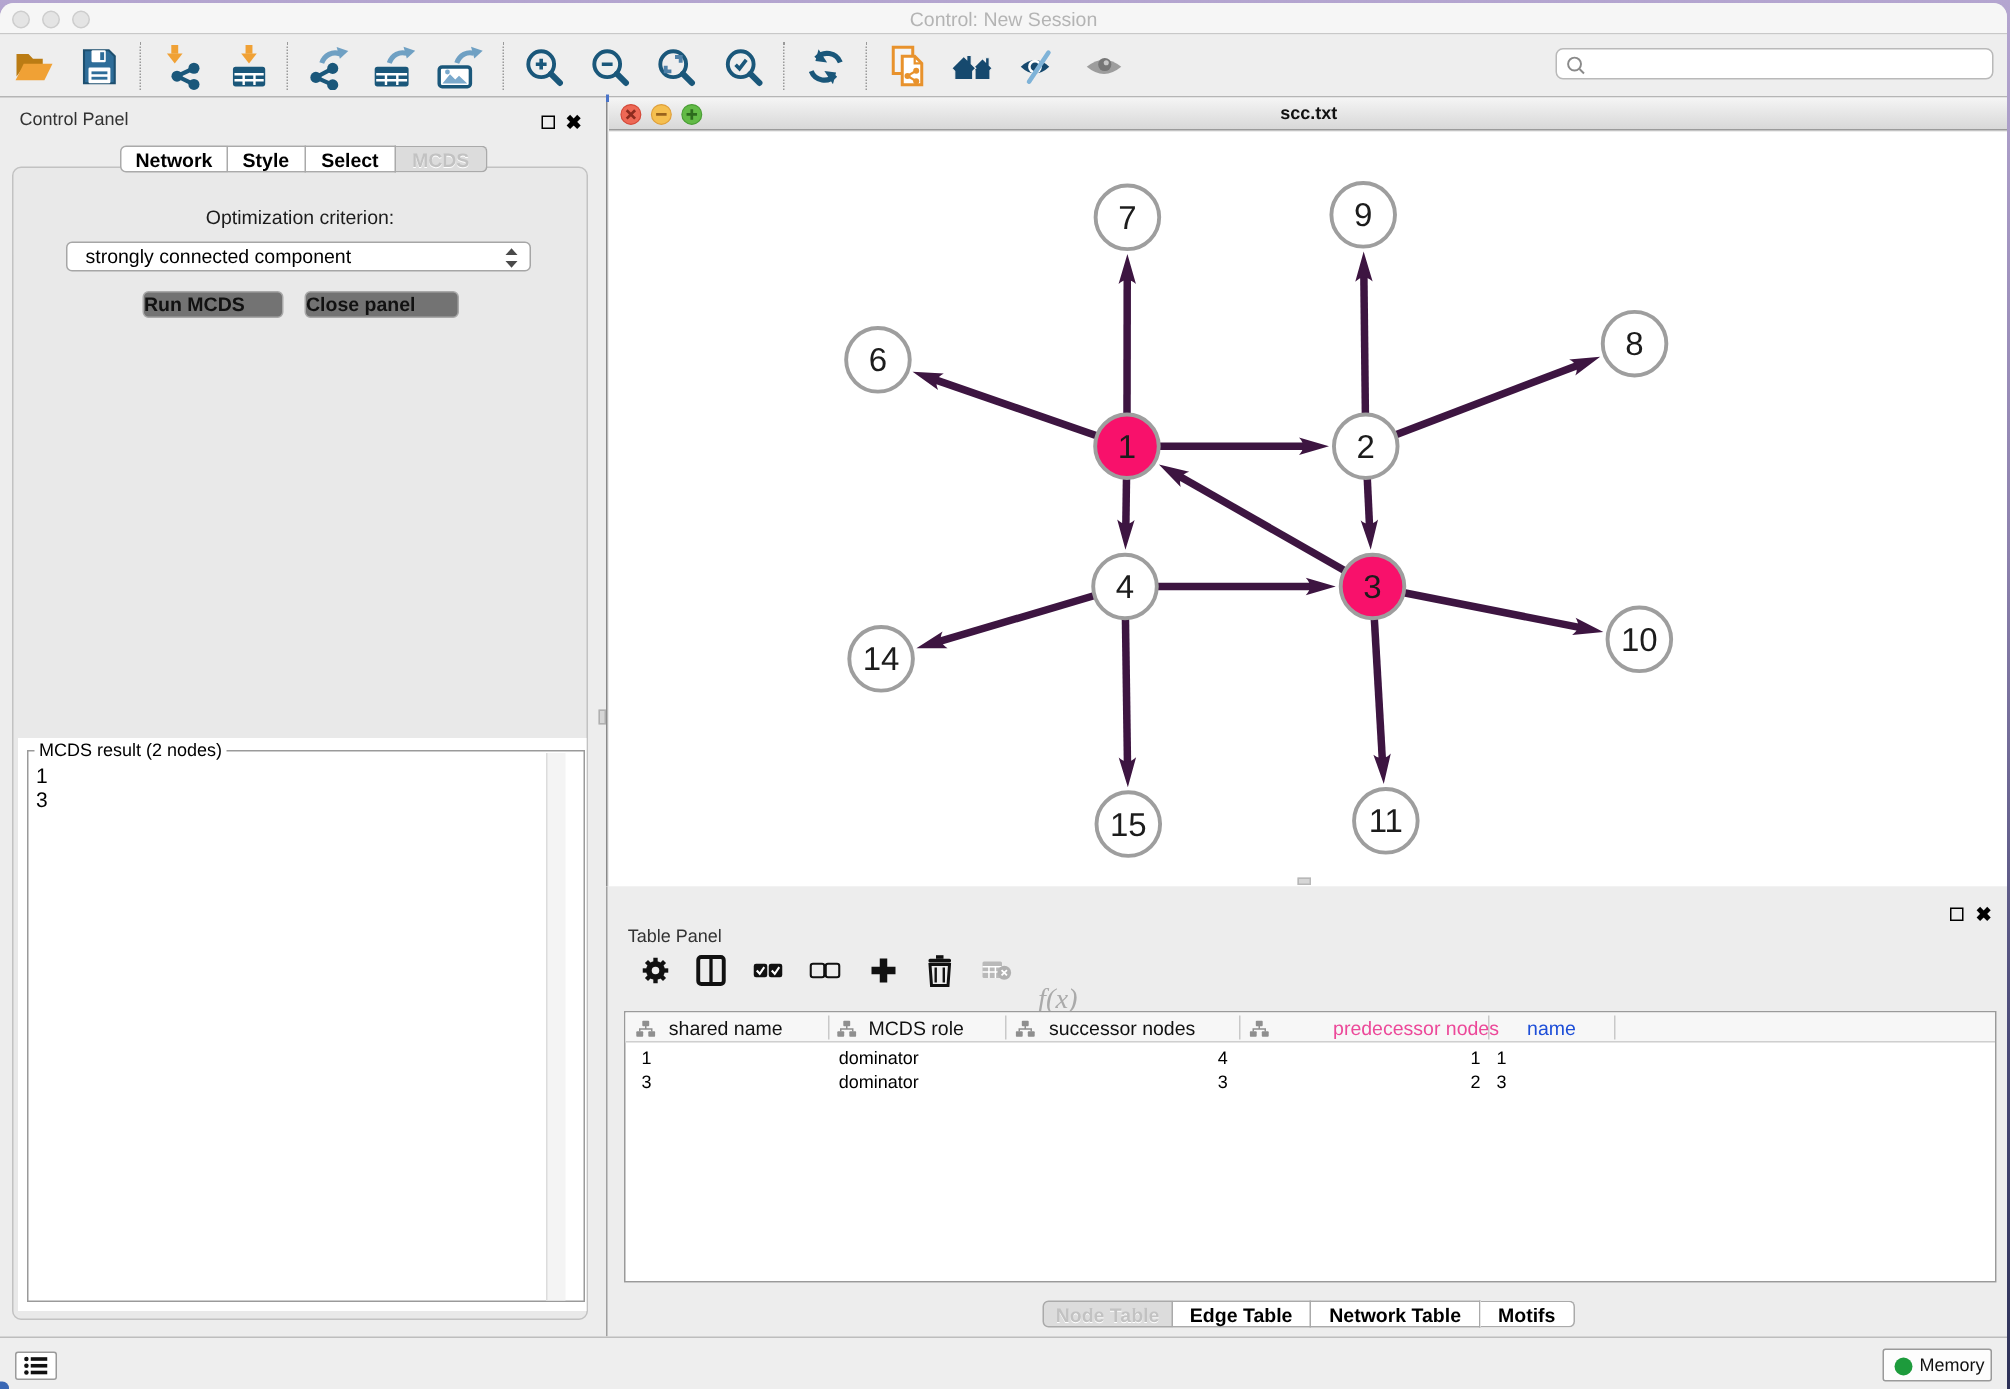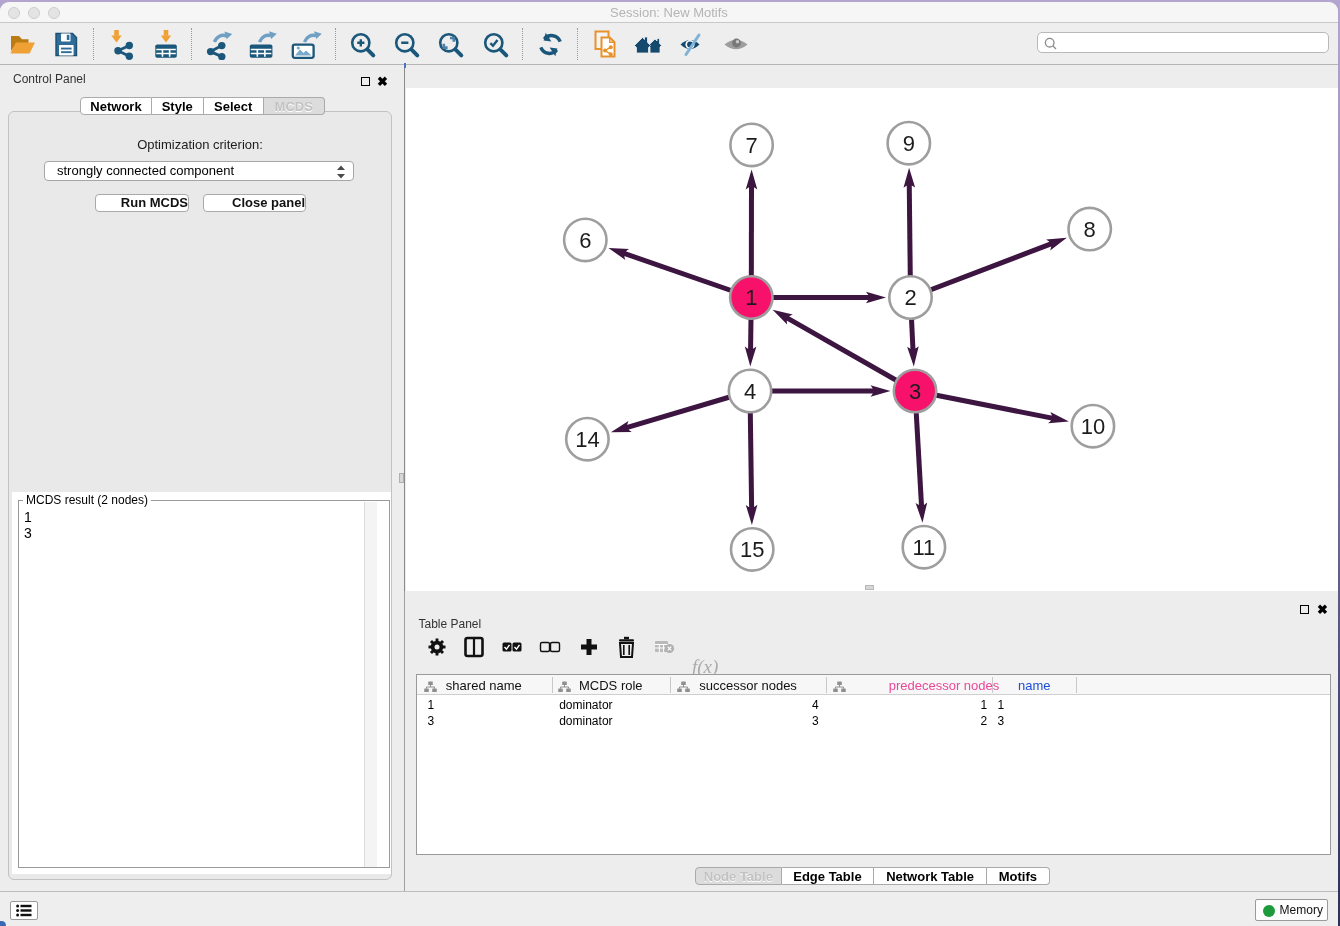--- a/index.html
+++ b/index.html
@@ -15,30 +15,30 @@
 .ticon { position:absolute; top:8px; }
 .search { position:absolute; left:1037px; top:9px; width:292px; height:21px; background:#fff; border:1px solid #b9b9b9; border-radius:5px; }
 .phead { font-size:12px; color:#333; }
 .floatbox { position:absolute; width:9px; height:9px; border:1.5px solid #000; }
 .xmark { position:absolute; font-size:13px; font-weight:bold; color:#000; line-height:10px; }
 .tabrow { position:absolute; display:flex; z-index:5; }
 .tab { height:18px; background:#fff; border:1px solid #aaa; border-left:none; font-size:13px; font-weight:bold; color:#000; text-align:center; line-height:17px; }
 .tab.first { border-left:1px solid #aaa; border-radius:4px 0 0 4px; }
 .tab.last { border-radius:0 4px 4px 0; }
 .tab.sel { background:#dcdcdc; color:#c2c2c2; text-shadow:0 1px 0 #fff; }
-.btn { position:absolute; background:#ffffff; border:1px solid #a9a9a9; border-radius:4px; font-size:13px; font-weight:bold; color:#111; text-align:right; }
+.btn { position:absolute; background:#737373; border:1px solid #a9a9a9; border-radius:4px; font-size:13px; font-weight:bold; color:#111; text-align:left; }
 </style>
 </head>
 <body>
 <div class="win">
  <div class="titlebar">
   <div class="tl" style="left:7.5px;"></div>
   <div class="tl" style="left:27.5px;"></div>
   <div class="tl" style="left:47.5px;"></div>
-  <div class="wtitle">Session: New Motifs</div>
+  <div class="wtitle">Control: New Session</div>
  </div>
 
  <div class="toolbar">
       <div class="tsep" style="left:93px"></div>
       <div class="tsep" style="left:191px"></div>
       <div class="tsep" style="left:335px"></div>
       <div class="tsep" style="left:522px"></div>
       <div class="tsep" style="left:577px"></div>
       <svg class="ticon" style="left:8.0px;top:9px" width="28" height="24" viewBox="0 0 28 24">
         <path d="M3,4 L11,4 L14,7.2 L20.5,7.2 L20.5,11 L9,11 L3,19 Z" fill="#bb7c14"></path>
@@ -192,20 +192,31 @@
       <div class="btn" style="left:203px;top:130px;width:103px;height:18px;line-height:16px;">Close panel</div>
       <div class="abs" style="left:12px;top:428px;width:379px;height:382px;background:#fff;"></div>
       <div class="abs" style="left:18px;top:435.5px;width:372px;height:368px;border:1px solid #9a9a9a;"></div>
       <div class="abs" style="left:23px;top:429px;background:#fff;padding:0 3px;font-size:12px;color:#000;">MCDS result (2 nodes)</div>
       <div class="abs" style="left:364px;top:437.5px;width:13px;height:365px;background:#f4f4f4;border-left:1px solid #dcdcdc;"></div>
       <div class="abs" style="left:24px;top:445px;font-size:14px;line-height:16px;color:#000;">1<br>3</div>
     </div>
     <div class="abs" style="left:399px;top:471px;width:5px;height:10px;background:#d6d6d6;border:1px solid #b0b0b0;"></div>
 
  <div class="abs" style="left:404px;top:62px;width:934px;height:527px;border-left:1px solid #8a8a8a;">
+      <div class="abs" style="left:1px;top:1px;width:933px;height:22px;background:linear-gradient(#f5f5f5,#d8d8d8);border-bottom:1px solid #9a9a9a;">
+        <div class="abs" style="left:0;top:3px;width:100%;text-align:center;font-size:12px;font-weight:bold;color:#111;">scc.txt</div>
+        <svg width="60" height="15" viewBox="0 0 60 15" style="position:absolute;left:7px;top:3.5px">
+          <circle cx="7.6" cy="7.3" r="6.6" fill="#ed6855" stroke="#d44a3a" stroke-width="0.8"></circle>
+          <path d="M4.8,4.5 L10.4,10.1 M10.4,4.5 L4.8,10.1" stroke="#8c2b1e" stroke-width="1.8"></path>
+          <circle cx="27.9" cy="7.3" r="6.6" fill="#f5bf4f" stroke="#dfa03c" stroke-width="0.8"></circle>
+          <path d="M24.4,7.3 L31.4,7.3" stroke="#99631c" stroke-width="1.8"></path>
+          <circle cx="48.2" cy="7.3" r="6.6" fill="#62ba46" stroke="#4a9e35" stroke-width="0.8"></circle>
+          <path d="M44.7,7.3 L51.7,7.3 M48.2,3.8 L48.2,10.8" stroke="#2d6b1e" stroke-width="1.8"></path>
+        </svg>
+      </div>
       <div class="abs" style="left:1px;top:24px;width:933px;height:503px;background:#fff;"><svg width="933" height="503" viewBox="0 1.5 933 503">
           <line x1="345.3" y1="211.0" x2="345.5" y2="94.9" stroke="#3d1541" stroke-width="5"></line>
           <path d="M345.6,82.9 L351.3,102.9 Q345.5,97.4 339.7,102.9 Z" fill="#3d1541"></path>
           <line x1="345.3" y1="211.0" x2="213.8" y2="165.4" stroke="#3d1541" stroke-width="5"></line>
           <path d="M202.4,161.4 L223.2,162.5 Q216.1,166.2 219.4,173.5 Z" fill="#3d1541"></path>
           <line x1="345.3" y1="211.0" x2="468.0" y2="211.0" stroke="#3d1541" stroke-width="5"></line>
           <path d="M480.0,211.0 L460.0,216.8 Q465.5,211.0 460.0,205.2 Z" fill="#3d1541"></path>
           <line x1="345.3" y1="211.0" x2="344.5" y2="268.0" stroke="#3d1541" stroke-width="5"></line>
           <path d="M344.3,280.0 L338.8,259.9 Q344.5,265.5 350.4,260.1 Z" fill="#3d1541"></path>
           <line x1="509.0" y1="304.5" x2="377.0" y2="229.1" stroke="#3d1541" stroke-width="5"></line>

